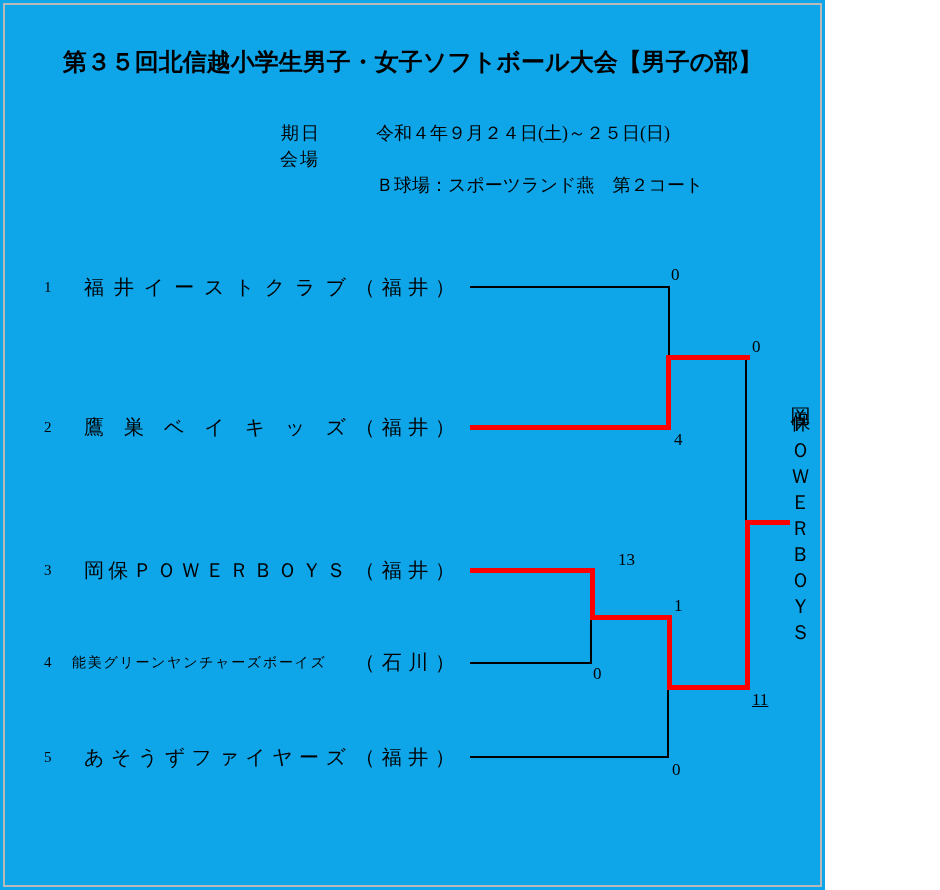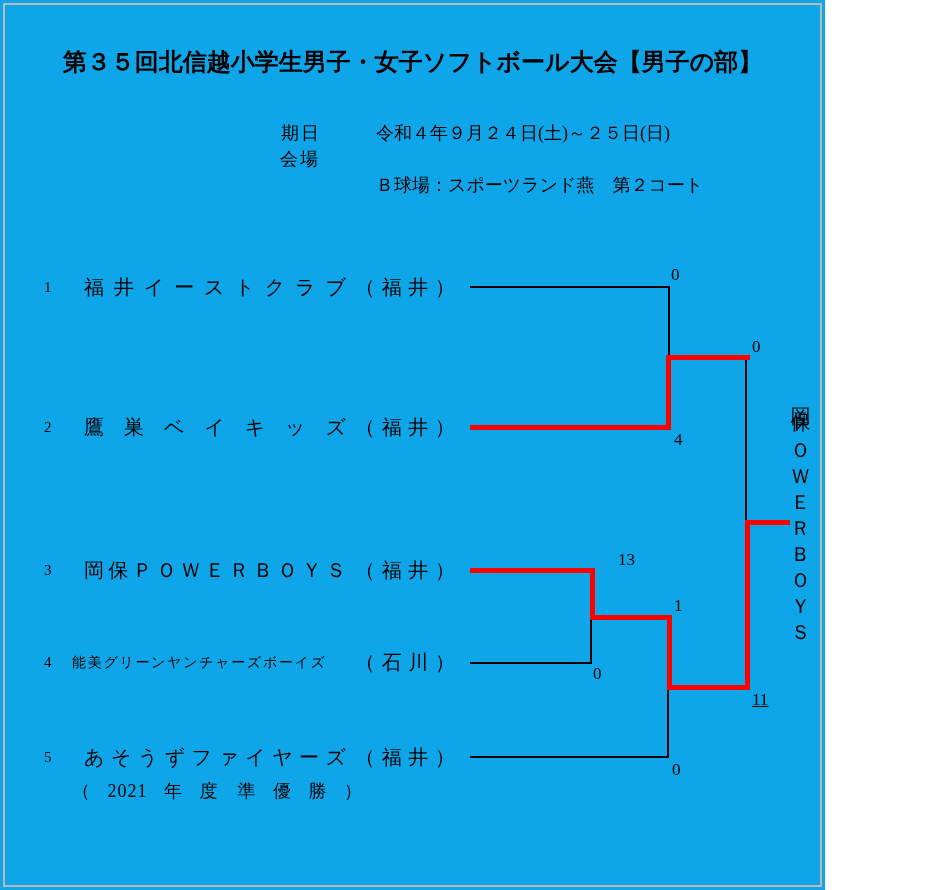--- a/index.html
+++ b/index.html
@@ -141,21 +141,20 @@
       <span>ヤ</span>
       <span>ー</span>
       <span>ズ</span>
     </div>
   <div class="pref char-justify" style="left:355px; top:746px;">
       <span>（</span>
       <span>福</span>
       <span>井</span>
       <span>）</span>
     </div>
-  <div class="note" style="left:72px; top:782px;">（ 2021 年 度　準 優 勝 ）</div>
 
   <div class="seg black" style="left:470px; top:286px; width:200px; height:2px;"></div>
   <div class="seg black" style="left:668px; top:286px; width:2px; height:71px;"></div>
   <div class="seg black" style="left:470px; top:662px; width:122px; height:2px;"></div>
   <div class="seg black" style="left:590px; top:617px; width:2px; height:47px;"></div>
   <div class="seg black" style="left:470px; top:756px; width:199px; height:2px;"></div>
   <div class="seg black" style="left:667px; top:688px; width:2px; height:70px;"></div>
   <div class="seg black" style="left:745px; top:357px; width:2px; height:165px;"></div>
 
   <div class="seg red" style="left:470px; top:425px; width:201px; height:5px;"></div>

